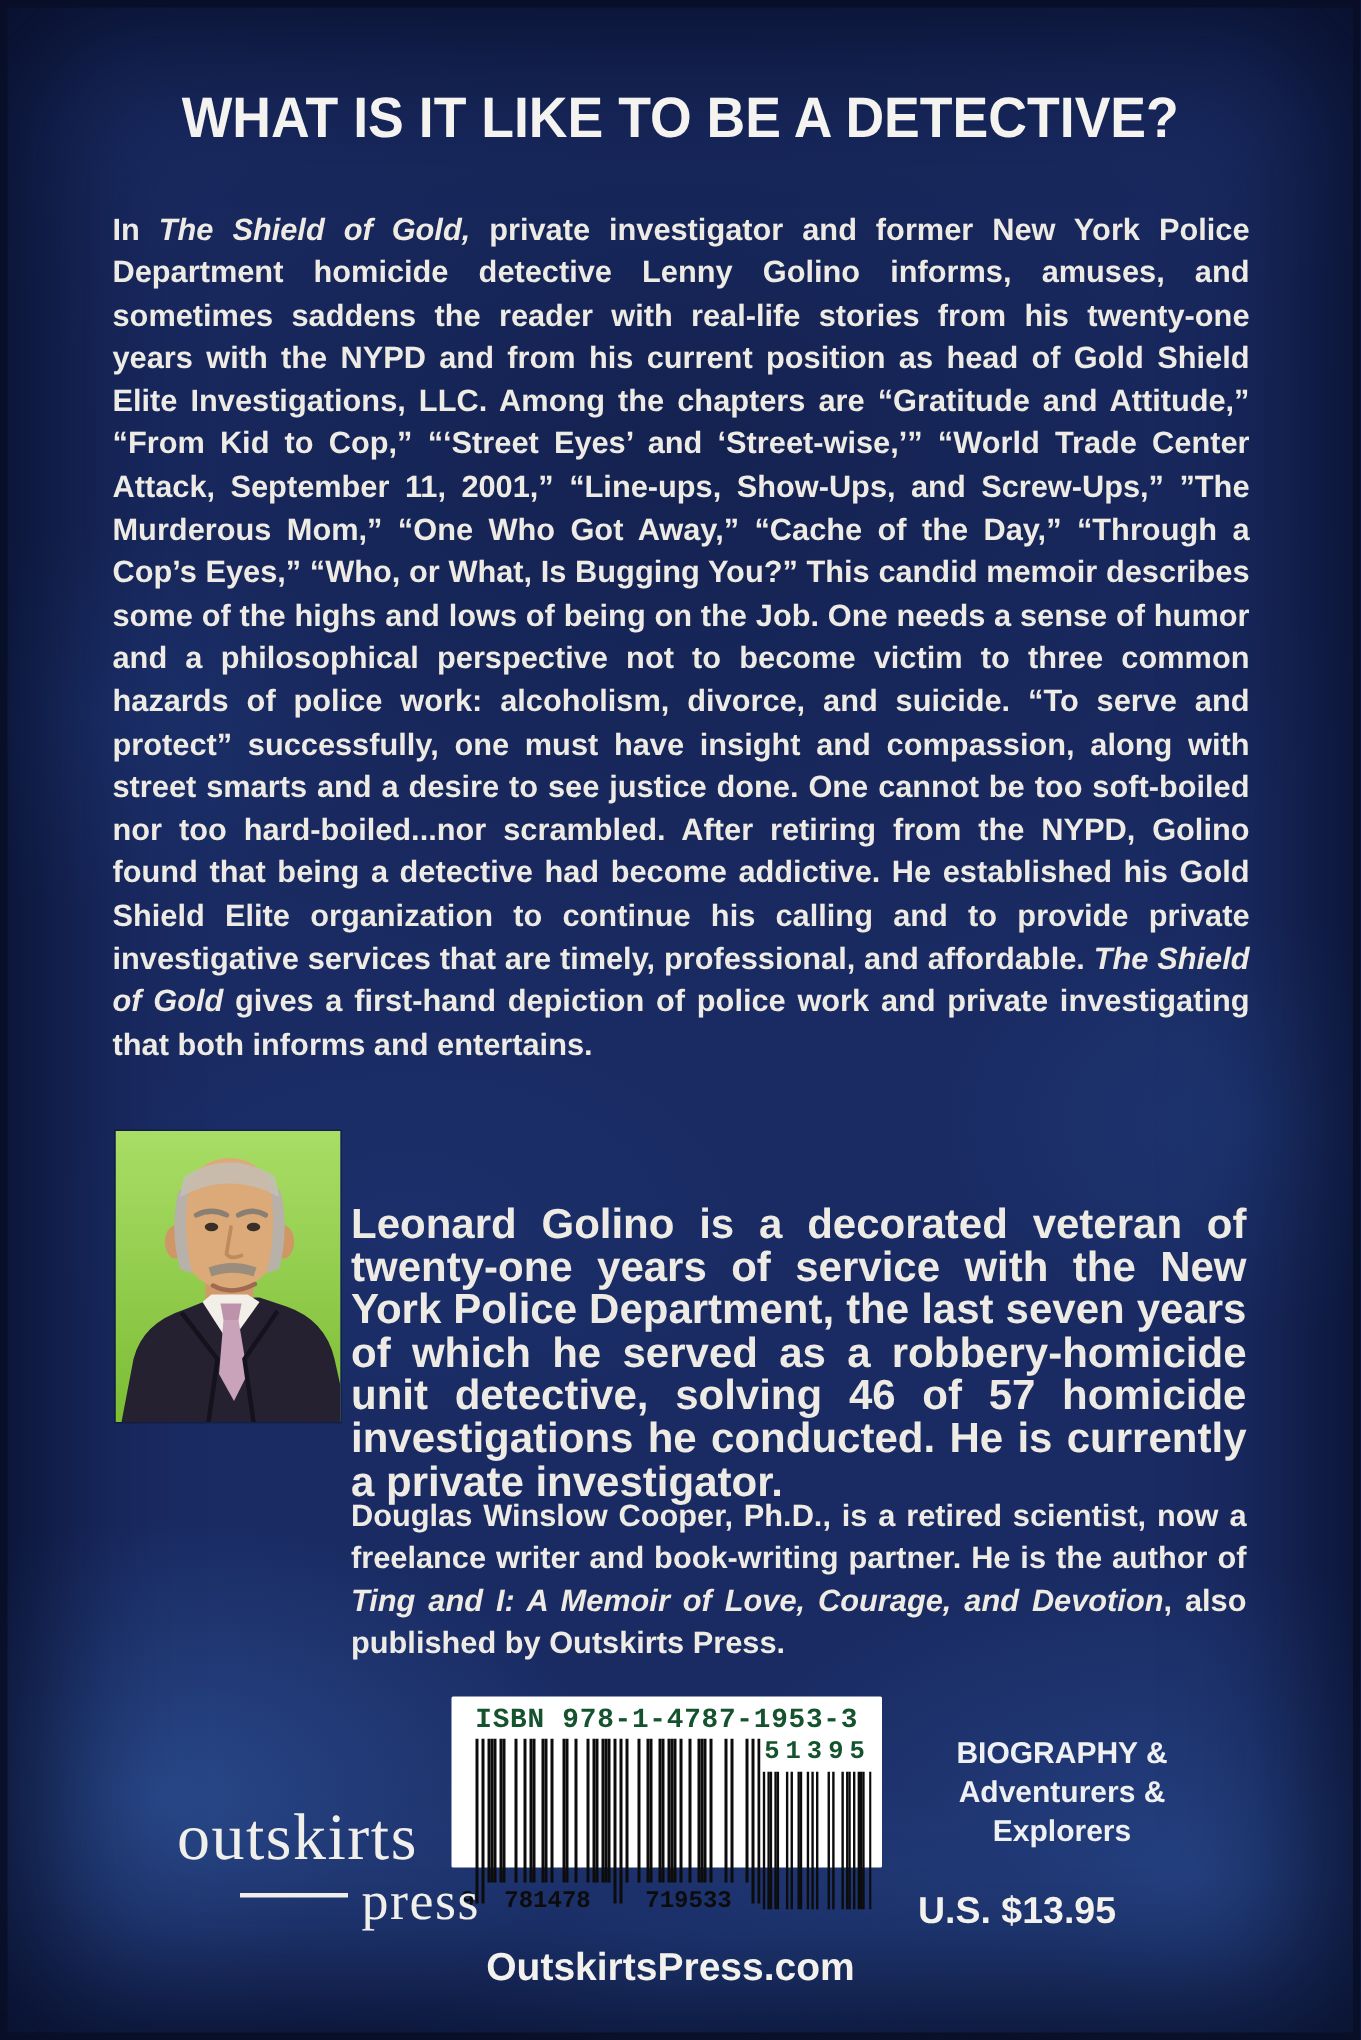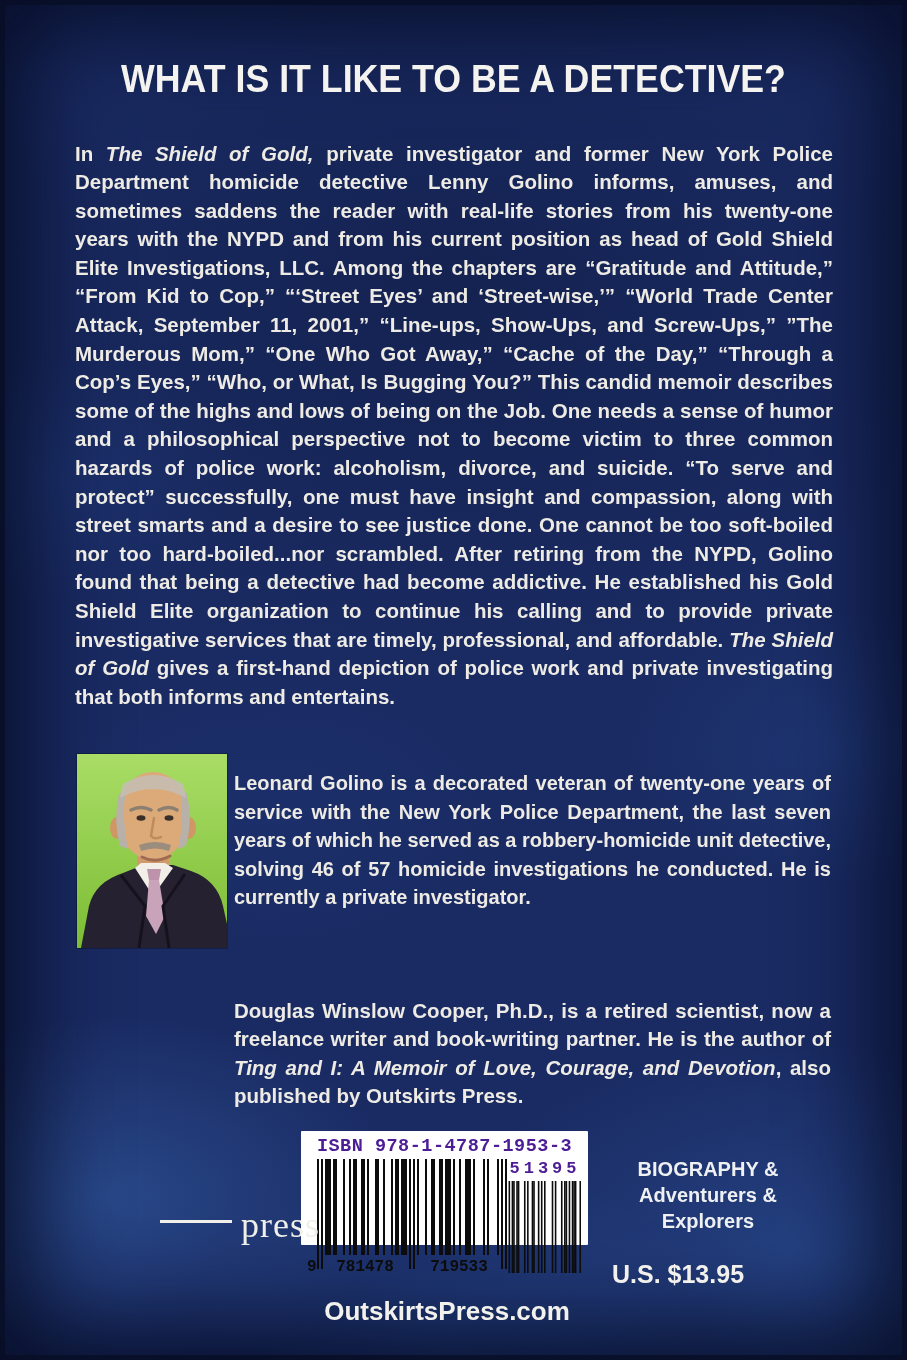--- a/index.html
+++ b/index.html
@@ -33,32 +33,32 @@
     position:absolute;top:119px;left:75px;width:758px;
     font-size:20.5px;font-weight:600;line-height:28.6px;
     color:#edebe4;text-align:justify;
   }
   .bio-photo{
     position:absolute;left:77px;top:754px;width:150px;height:194px;
     box-shadow:0 0 0 1px rgba(0,0,0,.25);
   }
   .bio-photo svg{display:block;}
   .bio1{
-    position:absolute;left:234px;top:749px;width:597px;
-    font-size:20px;font-weight:600;line-height:28.6px;
+    position:absolute;left:234px;top:774px;width:597px;
+    font-size:28px;font-weight:600;line-height:28.6px;
     color:#edebe4;text-align:justify;
   }
   .bio2{
     position:absolute;left:234px;top:976px;width:597px;
     font-size:20.5px;font-weight:600;line-height:28.6px;
     color:#edebe4;text-align:justify;
   }
   .barcode-box{
     position:absolute;left:301px;top:1131px;width:287px;height:114px;
-    background:#ffffff;border-radius:1px;color:#4c1d95;
+    background:#ffffff;border-radius:1px;color:#14532d;
   }
   .isbn-line{
     position:absolute;top:5px;left:0;right:0;text-align:center;
     font-family:"Liberation Mono", monospace;font-size:18.5px;font-weight:bold;
     letter-spacing:.5px;
   }
   .ean13{position:absolute;left:6px;top:28px;}
   .addon{position:absolute;left:206px;top:28px;width:76px;}
   .addon-digits{
     height:20px;text-align:center;
@@ -222,20 +222,21 @@
           <rect x="61.66666666666667" y="0" width="1.5916666666666668" height="92" fill="#0c0c0c"></rect>
           <rect x="64.75" y="0" width="1.5916666666666668" height="92" fill="#0c0c0c"></rect>
           <rect x="66.29166666666667" y="0" width="1.5916666666666668" height="92" fill="#0c0c0c"></rect>
           <rect x="67.83333333333334" y="0" width="1.5916666666666668" height="92" fill="#0c0c0c"></rect>
           <rect x="72.45833333333334" y="0" width="1.5916666666666668" height="92" fill="#0c0c0c"></rect>
         </svg>
     </div>
   </div>
 
   <div class="logo">
+    <div class="logo-line1">outskirts</div>
     <div class="logo-line2">
       <span class="logo-rule"></span>
       <span>press</span>
     </div>
   </div>
 
   <div class="website">OutskirtsPress.com</div>
 
   <div class="category">
     <div class="cat-bold">BIOGRAPHY &amp;</div>

